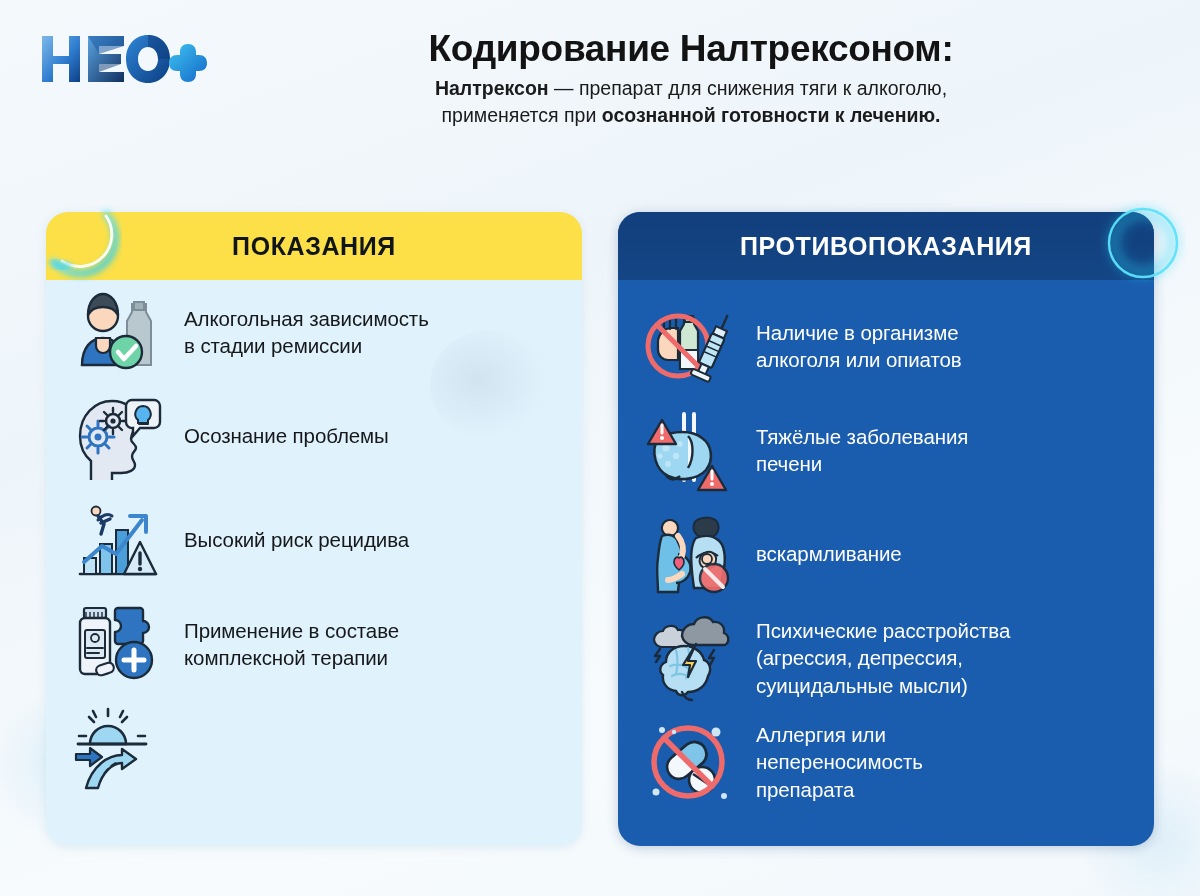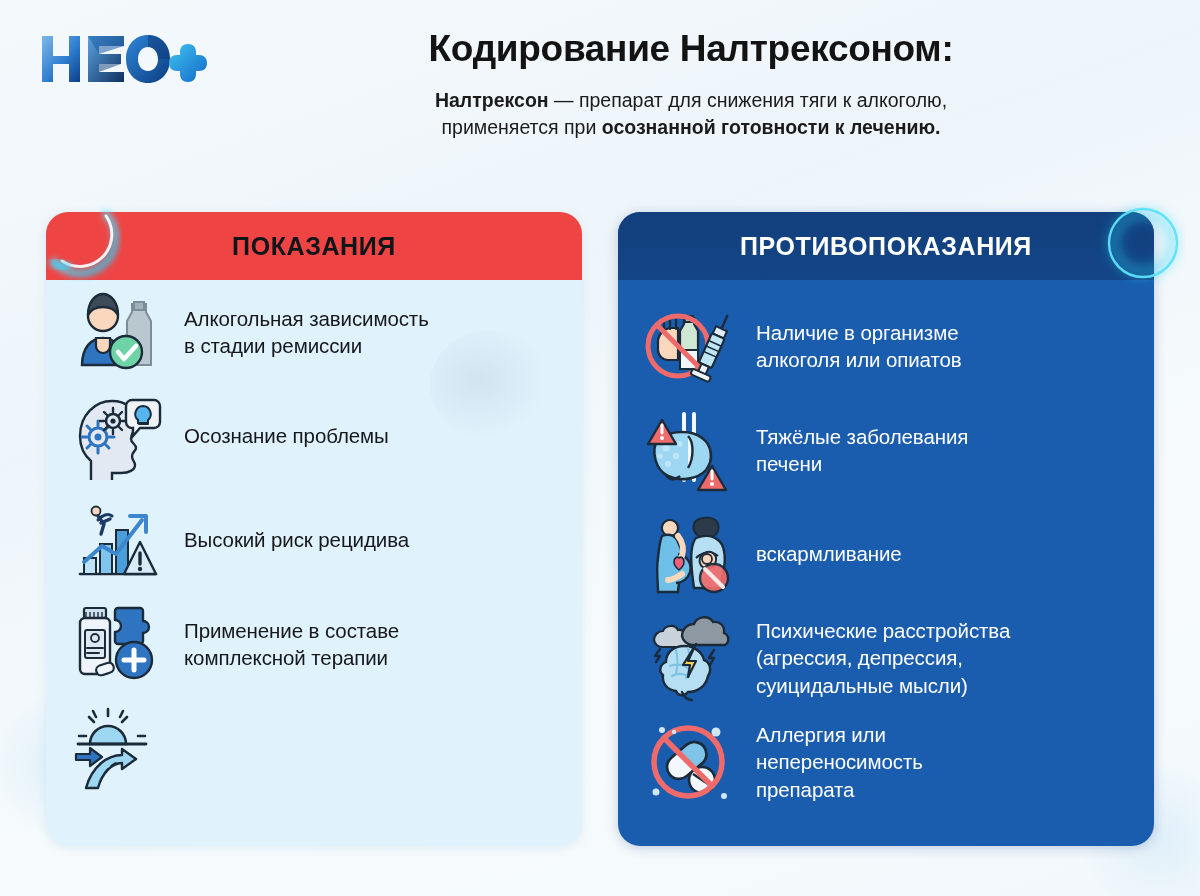--- a/index.html
+++ b/index.html
@@ -40,21 +40,21 @@
 
   .title {
     font-size: 37px;
     font-weight: bold;
     line-height: 1.22;
     color: #131313;
     letter-spacing: -0.3px;
   }
 
   .subtitle {
-    margin-top: 16px;
+    margin-top: 4px;
     font-size: 19.5px;
     line-height: 1.4;
     color: #1b1b1b;
   }
   .subtitle b { font-weight: bold; }
 
   
   .cards {
     position: relative;
     display: flex;
@@ -82,21 +82,21 @@
     font-weight: bold;
     letter-spacing: 0.6px;
   }
 
   .card-body {
     padding: 0 26px 22px 24px;
   }
 
   
   .card-left { background: #e0f2fc; box-shadow: 0 2px 10px rgba(120,170,200,.18); }
-  .card-left .card-head { background: #ef4444; }
+  .card-left .card-head { background: #fde047; }
   .card-left .card-head-title { color: #10151a; }
   .card-left .card-body { height: 566px; }
   .card-left .item-text { color: #16181b; }
 
   
   .card-right {
     background: linear-gradient(180deg, #1a5cad 0%, #1a5cad 60%, #1a5cad 100%);
     box-shadow: 0 2px 12px rgba(30,70,130,.25);
   }
   .card-right .card-head { background: linear-gradient(180deg,#123f7d 0%, #144585 100%); }

